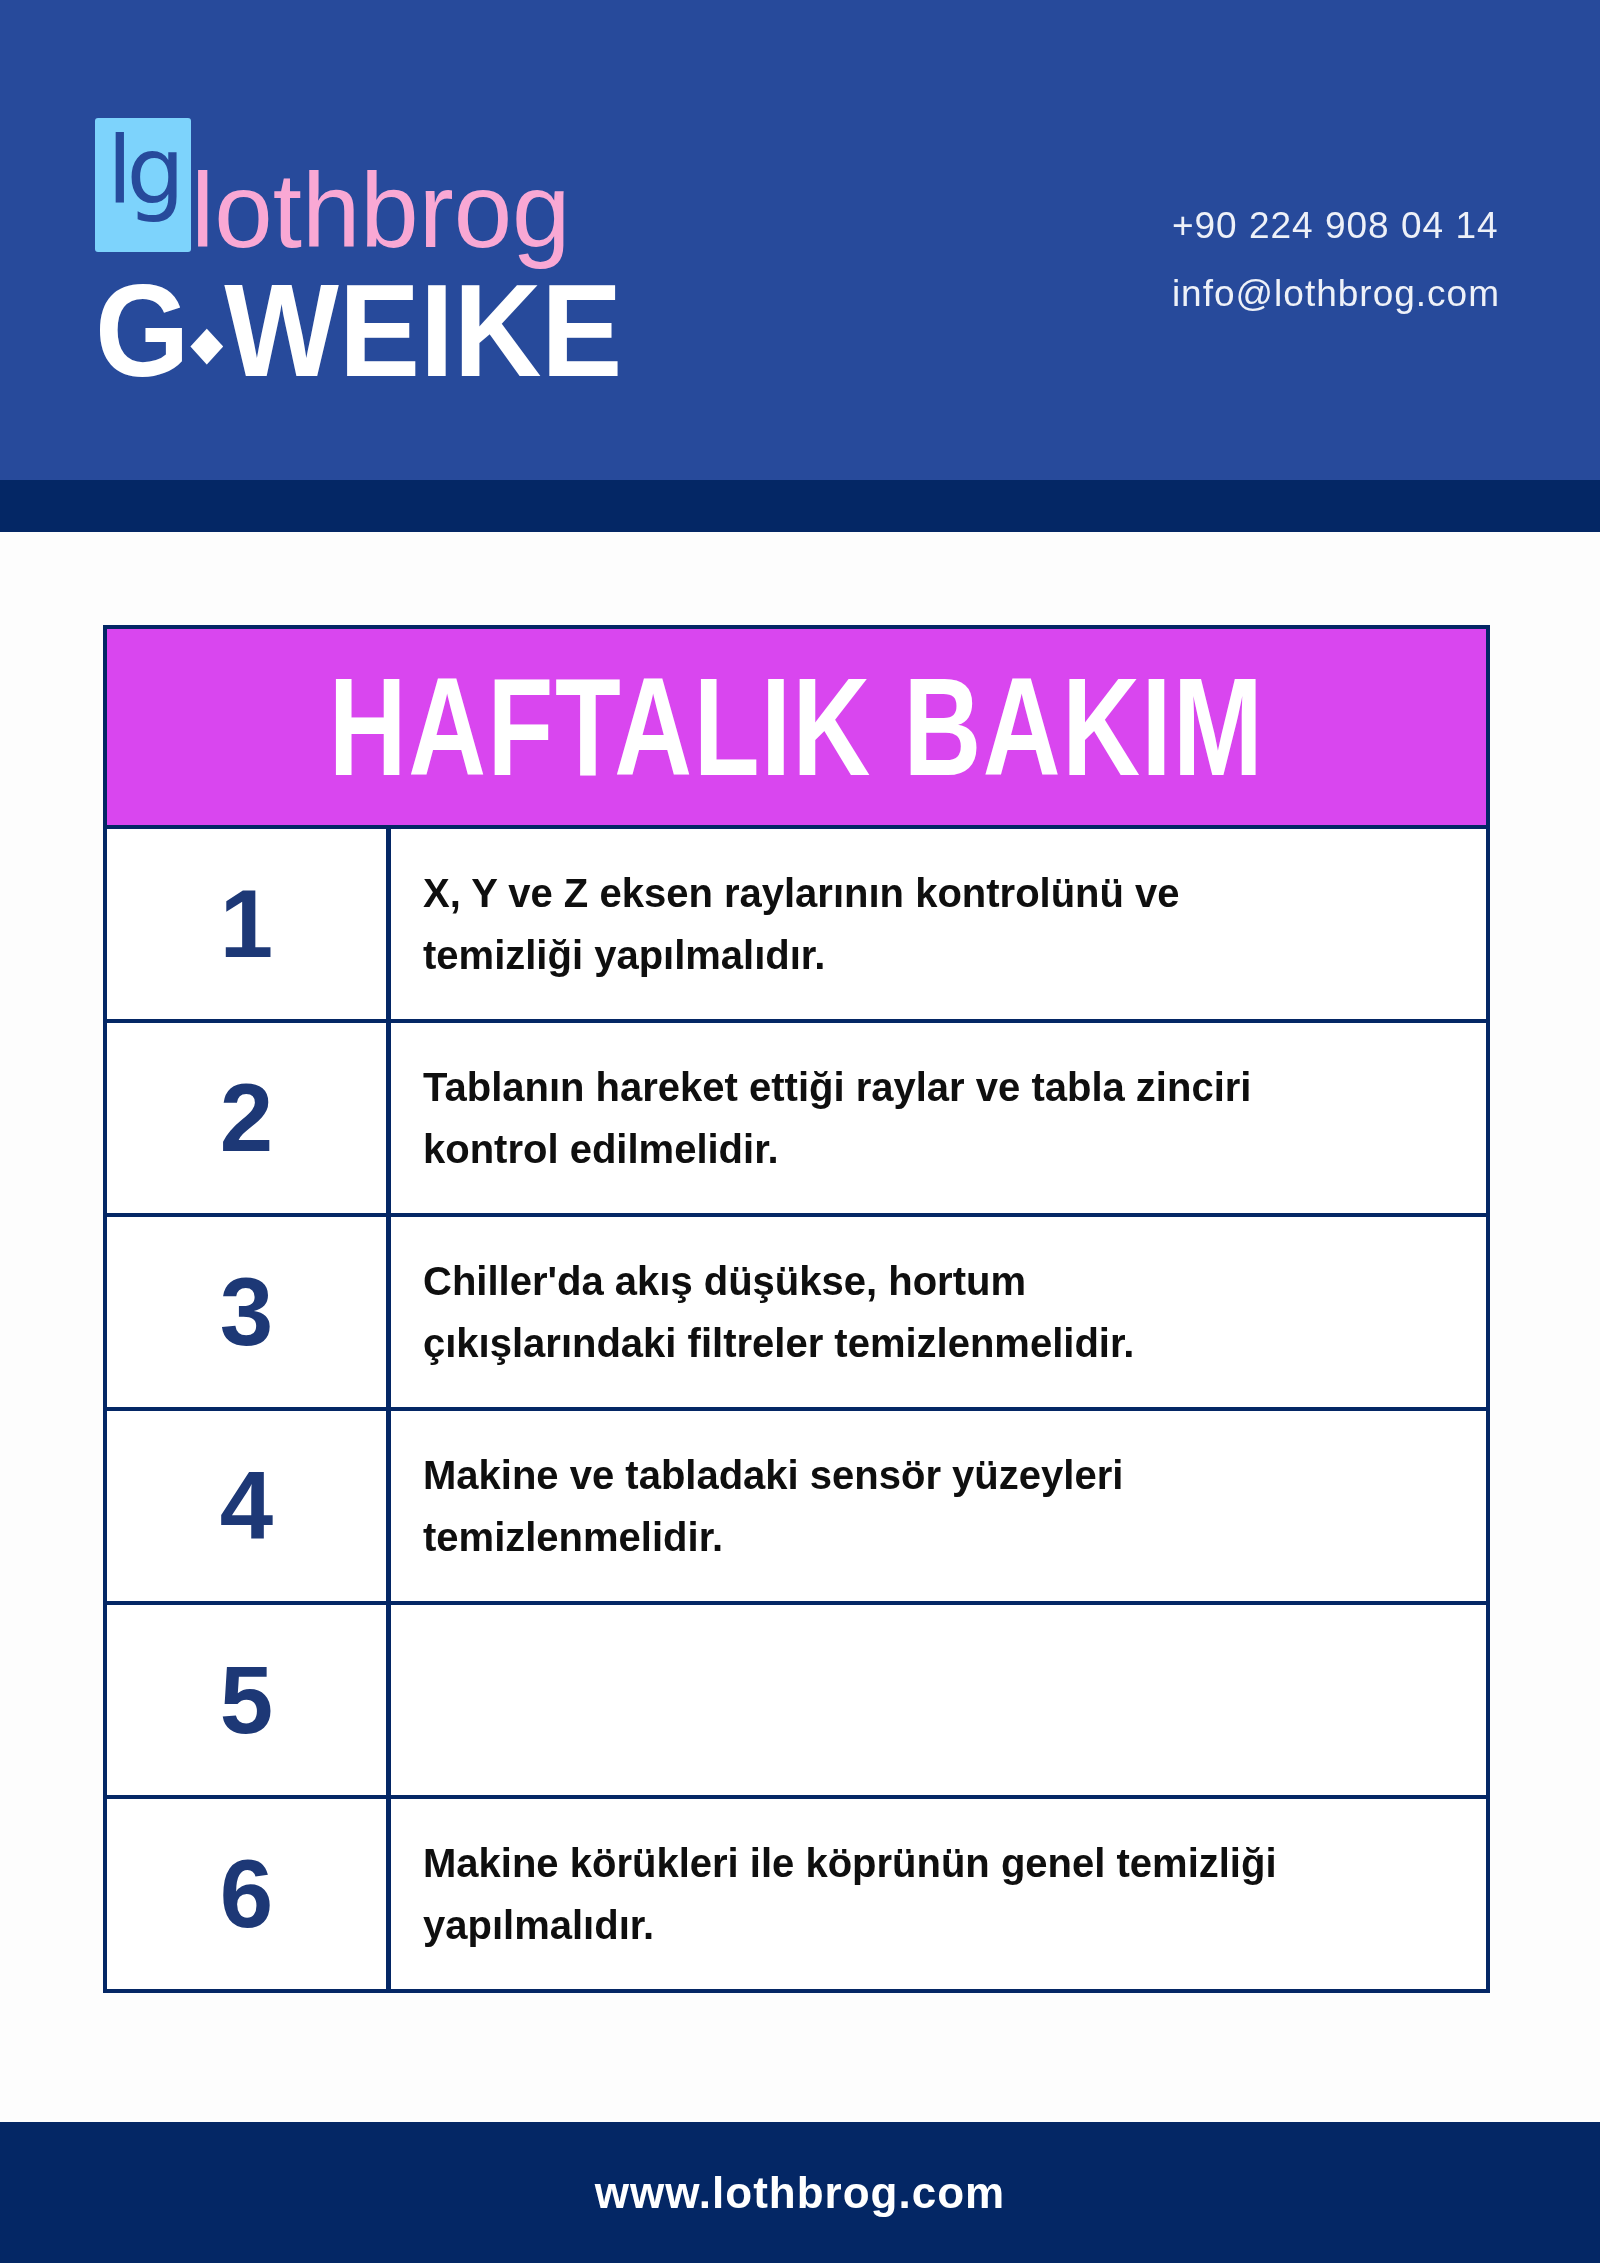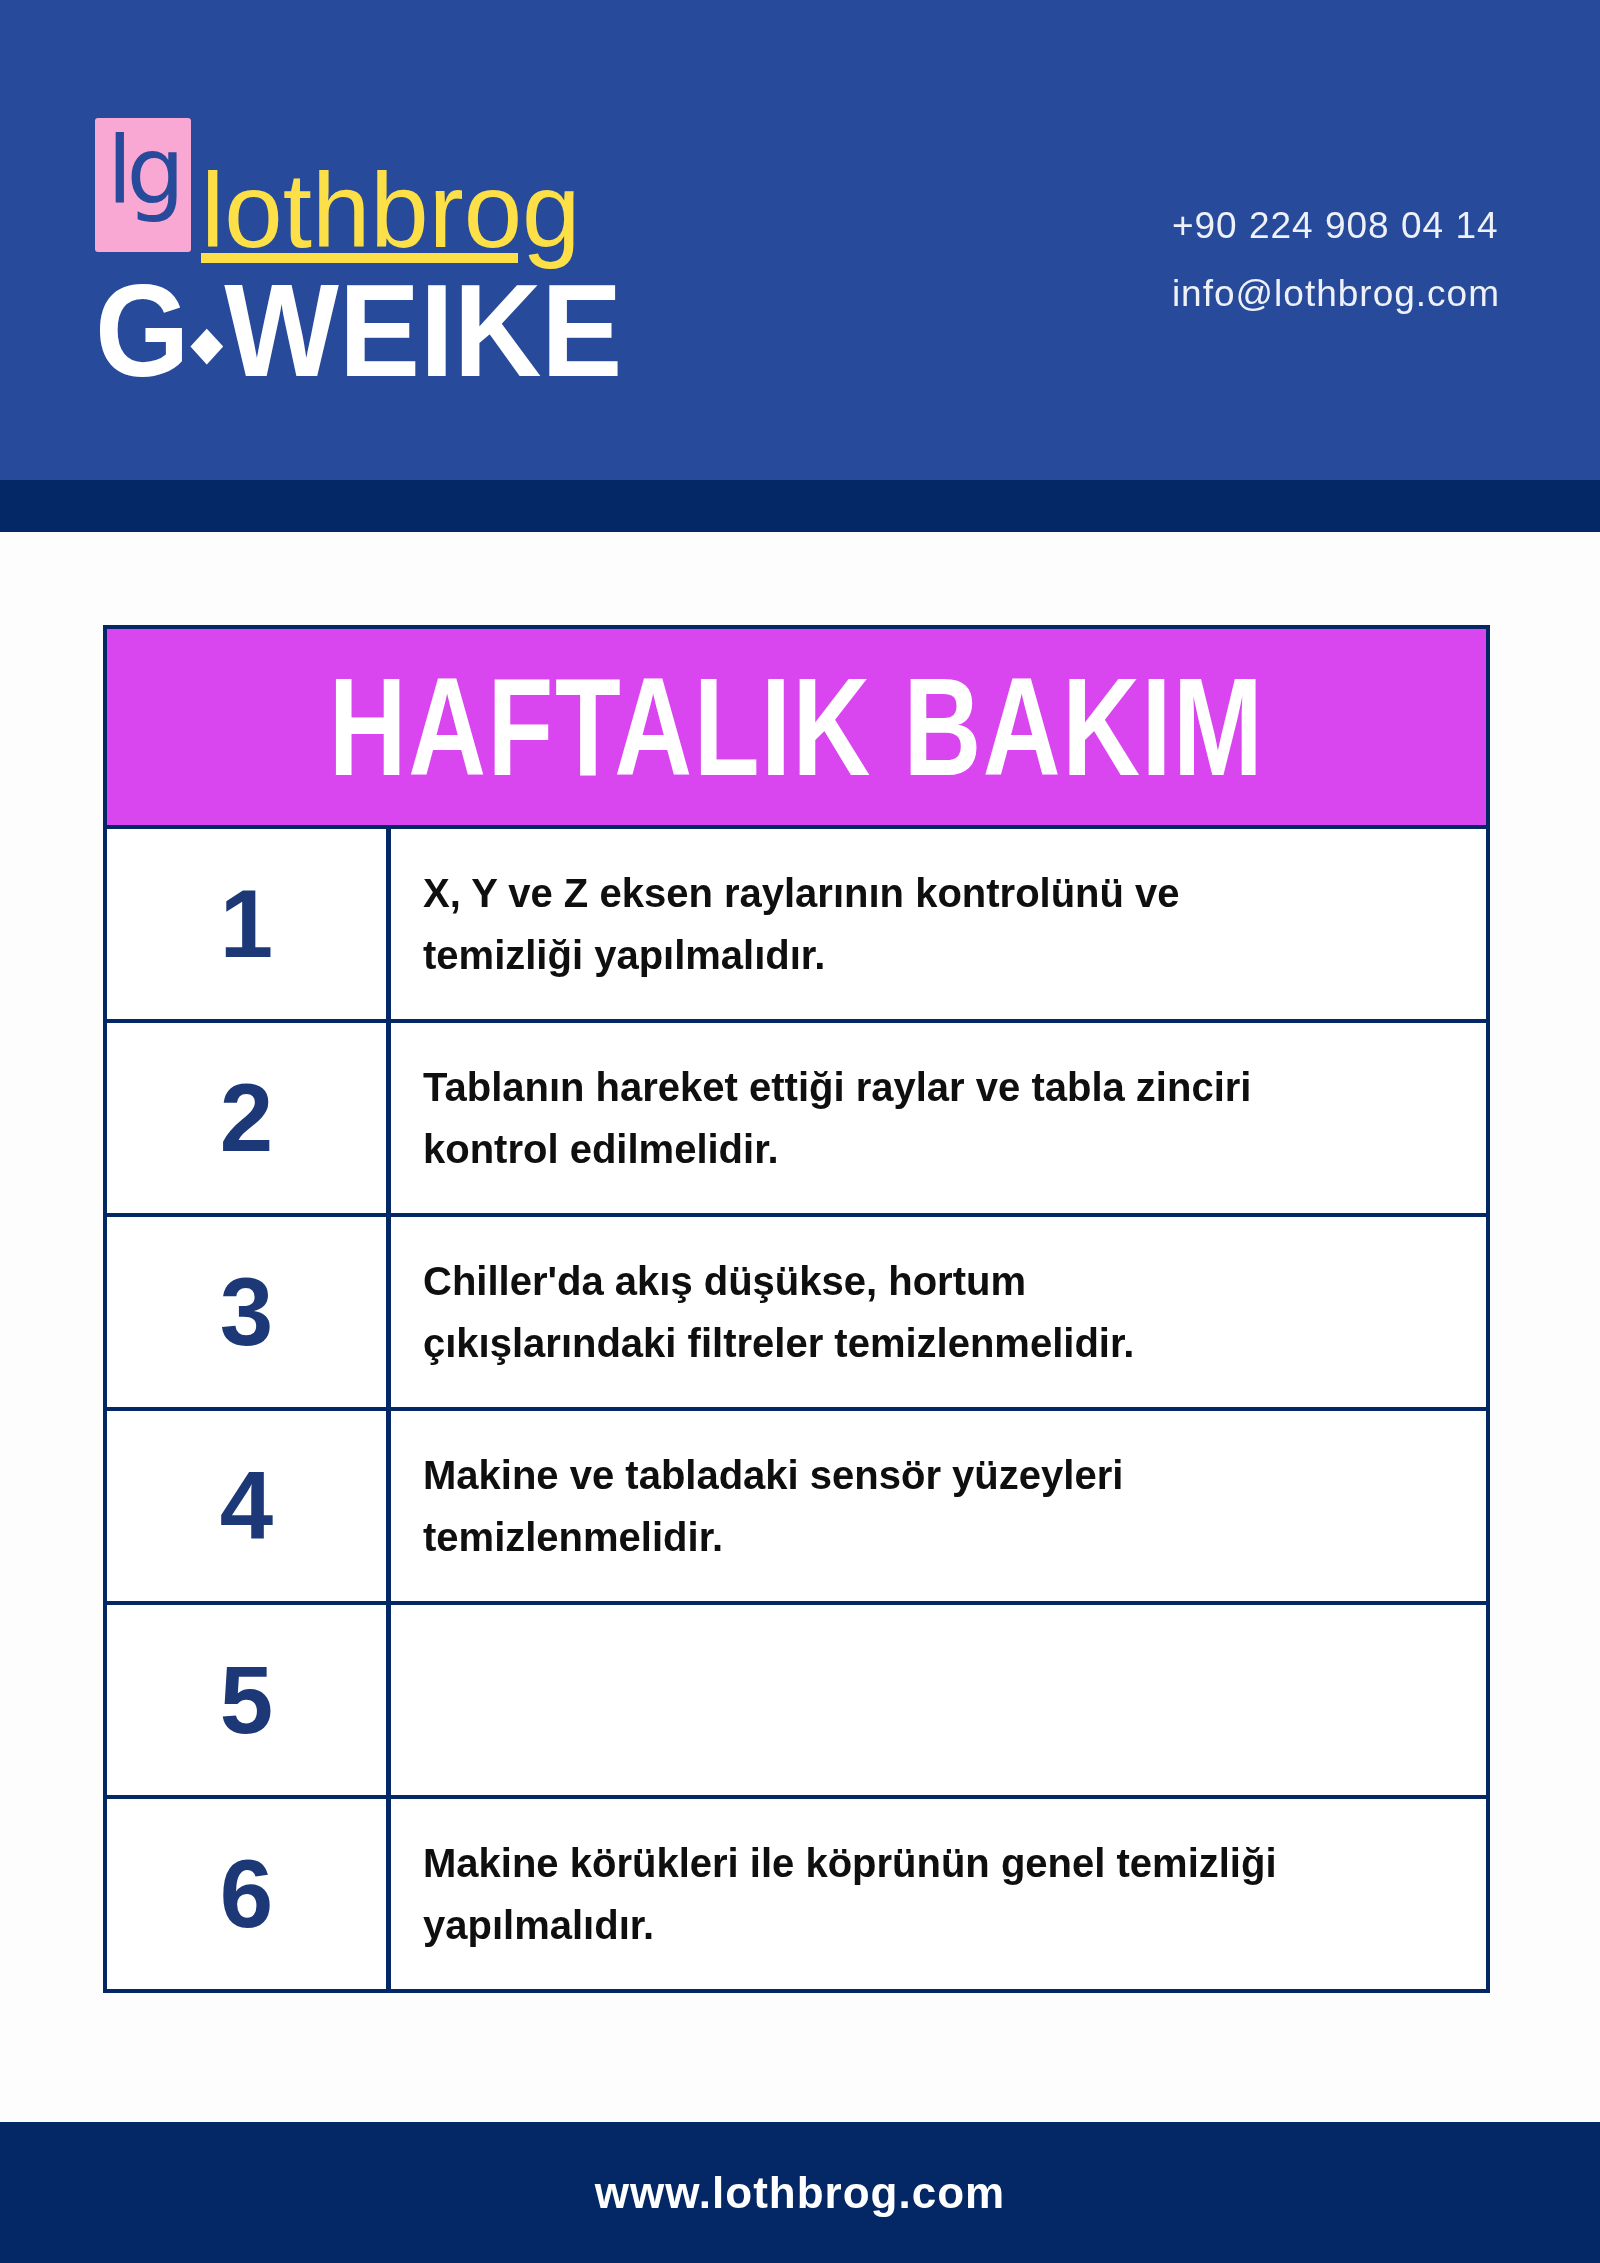--- a/index.html
+++ b/index.html
@@ -23,43 +23,41 @@
     left: 95px;
     top: 118px;
   }
   .logo-row {
     display: flex;
     align-items: flex-end;
   }
   .logo-box {
     width: 96px;
     height: 134px;
-    background: #f9a8d4;
+    background: #7dd3fc;
     border-radius: 3px;
     display: flex;
     align-items: center;
     justify-content: center;
   }
   .logo-box-text {
     color: #274a9b;
     font-size: 92px;
     font-weight: 400;
     letter-spacing: -6px;
     line-height: 1;
     padding-bottom: 26px;
     font-family: "DejaVu Sans", sans-serif;
   }
   .brand-name {
-    color: #fde047;
+    color: #f9a8d4;
     font-size: 105px;
     font-weight: 400;
     line-height: 0.78;
-    margin-left: 10px;
     letter-spacing: 0px;
-    text-decoration: underline;
   }
   .brand-subname {
     margin-top: 30px;
     color: #ffffff;
     font-size: 132px;
     font-weight: 700;
     line-height: 0.74;
     letter-spacing: 0px;
     transform: scaleX(0.92);
     transform-origin: left center;

